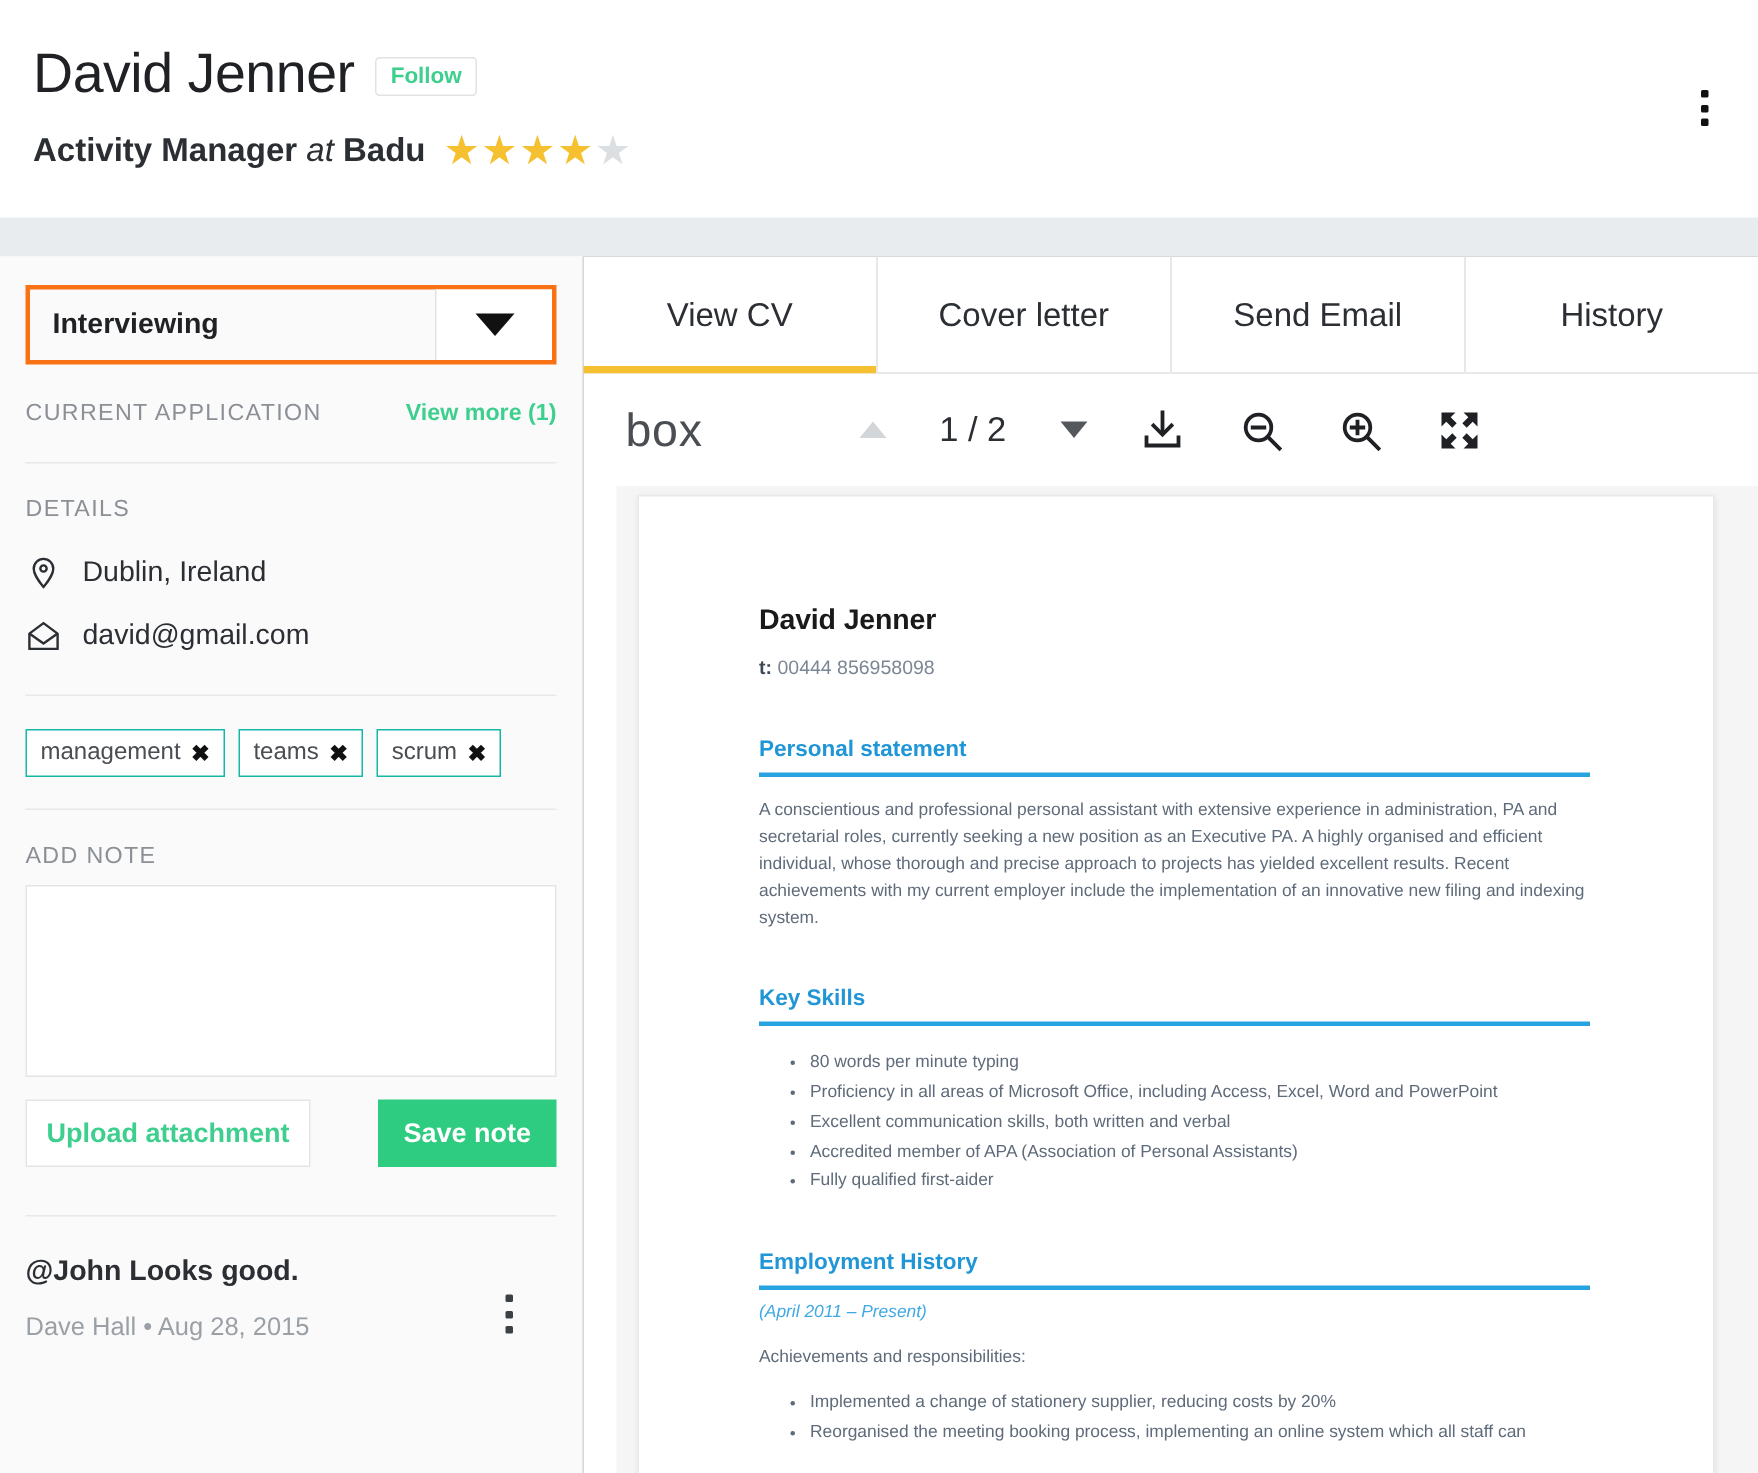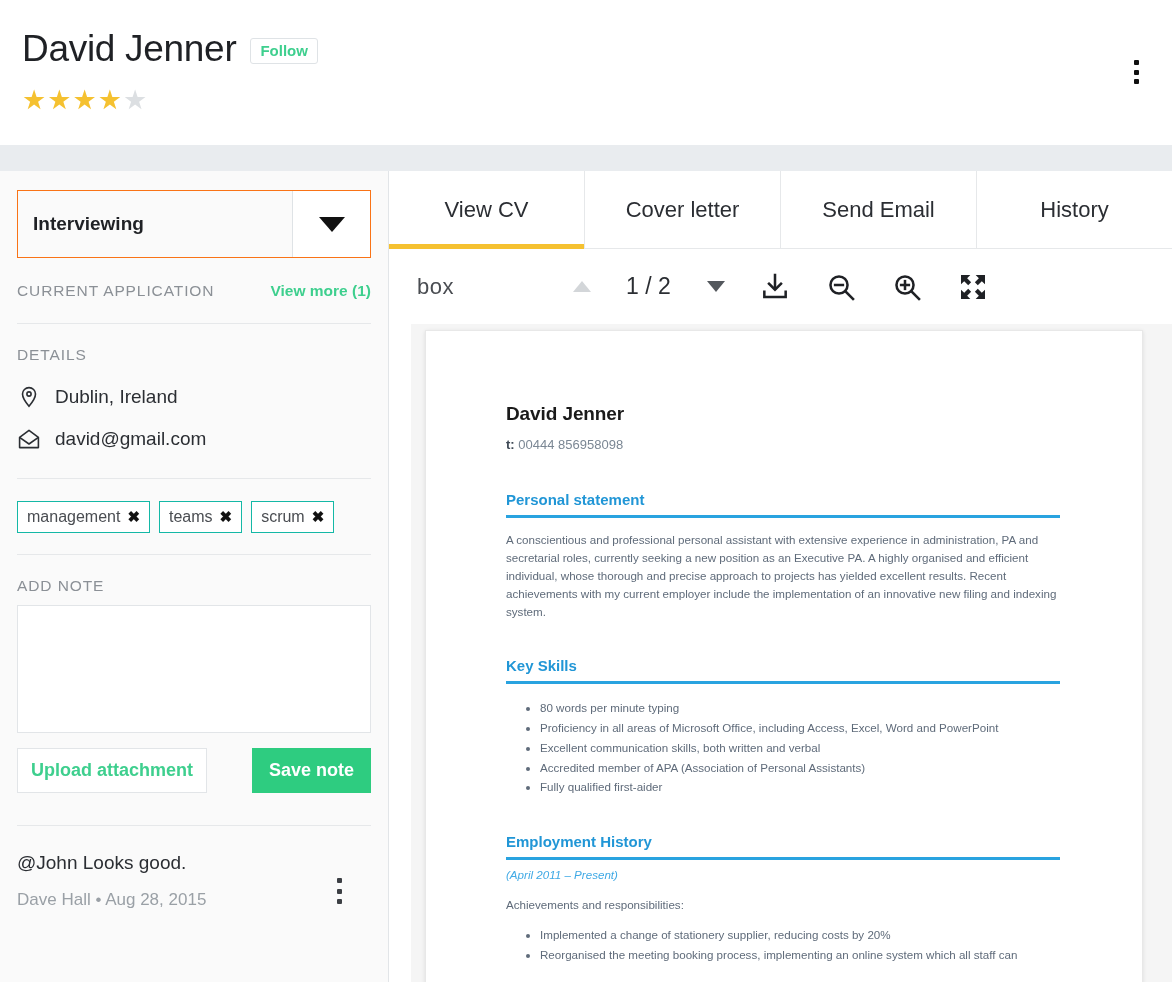--- a/index.html
+++ b/index.html
@@ -52,22 +52,22 @@
     background: #e9ecef;
   }
 
   
   .sidebar {
     position: absolute; left: 0; top: 171px; width: 389px; height: 811px;
     background: #fafafa; border-right: 1px solid #e2e5e8;
     padding: 0 17px;
   }
   .status-select {
-    margin-top: 19px; height: 68px; display: flex;
-    border: 1px solid #f97316; background: #fafafa;
+    margin-top: 19px; height: 53px; display: flex;
+    border: 3px solid #f97316; background: #fafafa;
   }
   .status-select .val {
     flex: 1; display: flex; align-items: center; padding-left: 15px;
     font-size: 19px; font-weight: 700; color: #1f2125;
   }
   .status-select .caret {
     width: 78px; background: #ffffff; border-left: 1px solid #dfe3e6;
     display: flex; align-items: center; justify-content: center;
   }
   .caret-tri {
@@ -107,21 +107,21 @@
     font-size: 18px; font-weight: 700; padding: 11px 13px; cursor: pointer;
     font-family: "Liberation Sans", sans-serif;
   }
   .btn-save {
     border: none; background: #2ecc80; color: #fff;
     font-size: 18px; font-weight: 700; padding: 12px 17px; cursor: pointer;
     font-family: "Liberation Sans", sans-serif;
   }
   .note-sep { height:1px; background:#e6e8ea; margin-top: 32px; }
   .note-item { position: relative; padding-top: 26px; }
-  .note-text { font-size: 19px; font-weight: 400; color: #2b2e33; }
+  .note-text { font-size: 19px; font-weight: 700; color: #2b2e33; }
   .note-meta { font-size: 17px; color: #9aa0a6; margin-top: 16px; }
   .note-kebab {
     position: absolute; right: 23px; top: 52px; width: 18px; height: 26px;
     display: flex; flex-direction: column; align-items: center;
     justify-content: space-between; cursor: pointer;
   }
   .note-kebab i { display:block; width:5px; height:5px; background:#3c3f44; border-radius:1px; }
 
   
   .right { position: absolute; left: 389px; top: 171px; width: 783px; height: 895px; background: #737373; }
@@ -136,21 +136,21 @@
   .tab.active::after {
     content: ""; position: absolute; left: 0; right: 0; bottom: -1px;
     height: 5px; background: #f5c130;
   }
 
   .viewer { position: absolute; left: 0; top: 78px; right: 0; bottom: 0; background: #fff; }
   .doc-toolbar {
     height: 75px; display: flex; align-items: center; padding: 0 28px;
     position: relative;
   }
-  .box-logo { font-size: 22px; color: #4a4d52; letter-spacing: 0.5px; font-weight: 400; }
+  .box-logo { font-size: 31px; color: #4a4d52; letter-spacing: 0.5px; font-weight: 400; }
   .tb-center {
     position: absolute; left: 0; right: 0; top: 0; height: 75px;
     display: flex; align-items: center; justify-content: center; gap: 34px;
     pointer-events: none;
   }
   .tb-center > * { pointer-events: auto; }
   .tri-up {
     width:0;height:0;border-left:9px solid transparent;border-right:9px solid transparent;
     border-bottom:11px solid #d3d6d9; cursor: pointer;
   }
@@ -193,20 +193,21 @@
 <body>
 
 <div class="app">
 
   <div class="header">
     <div class="hdr-name-row">
       <div class="cand-name">David Jenner</div>
       <div class="follow-badge">Follow</div>
     </div>
     <div class="hdr-sub-row">
+      <div class="cand-role"><span>Activity Manager</span> <span class="at">at</span> <span>Badu</span></div>
       <div class="stars">
         <span class="star">★</span>
         <span class="star">★</span>
         <span class="star">★</span>
         <span class="star">★</span>
         <span class="star off">★</span>
       </div>
     </div>
     <div class="hdr-kebab">
       <i></i>

